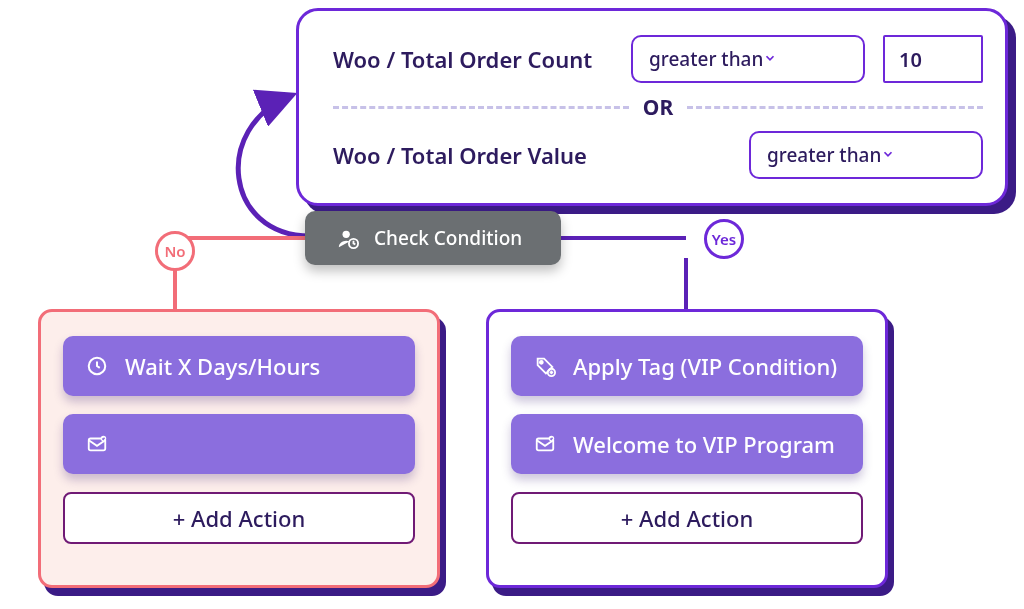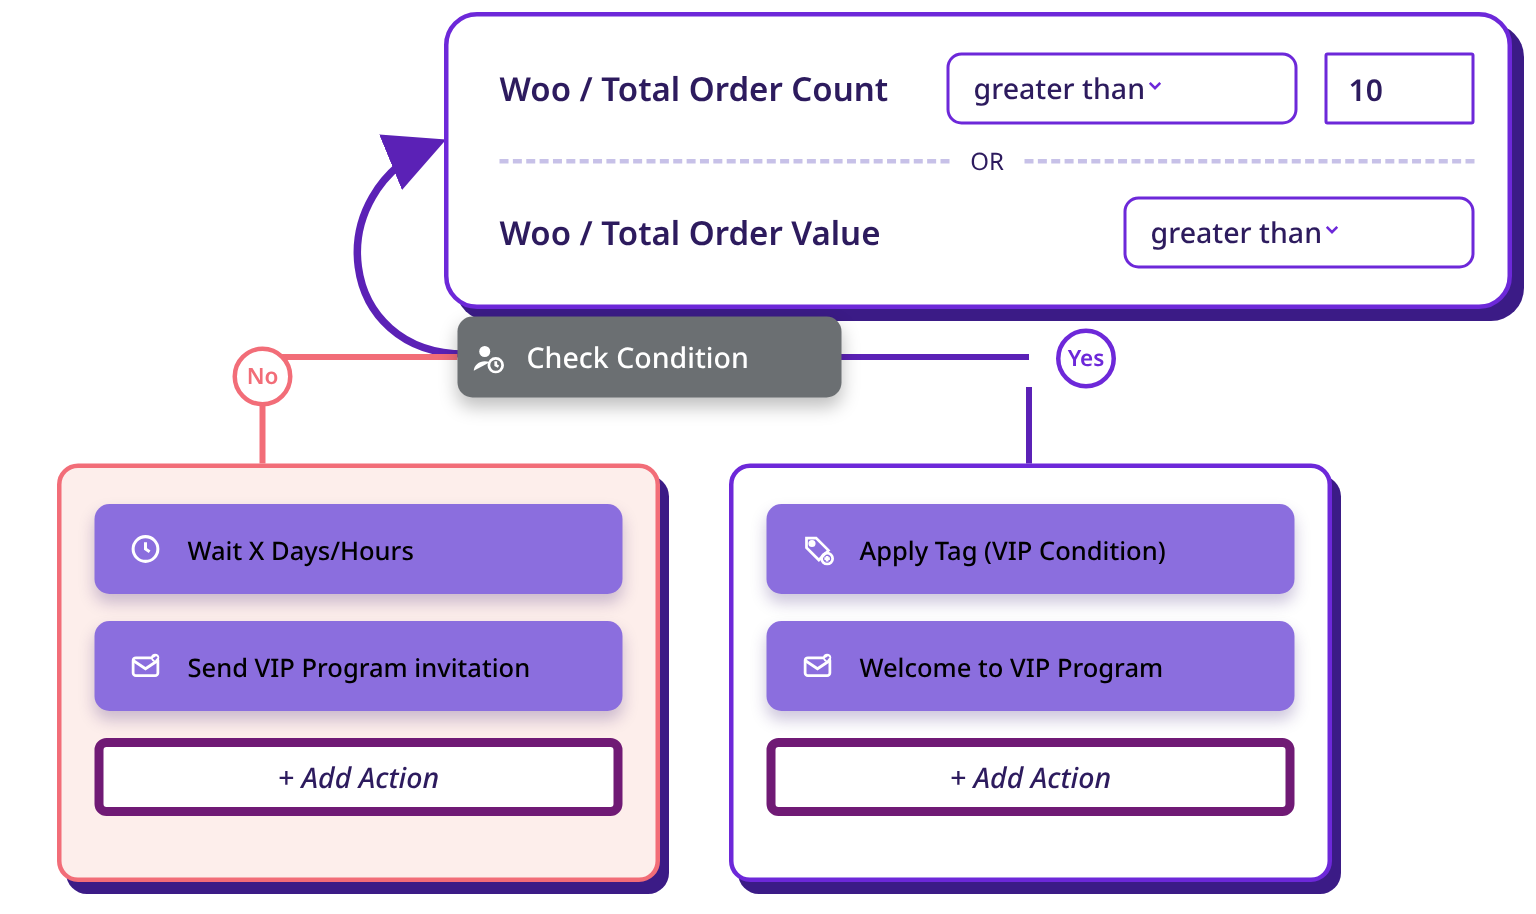--- a/index.html
+++ b/index.html
@@ -34,27 +34,27 @@
     font-size:19px;color:var(--text-dark);font-weight:500;background:#fff;cursor:pointer;
   }
   .cond-select .chev{color:var(--purple-border);font-size:14px}
   .cond-value{
     width:100px;height:48px;border:2px solid var(--purple-border);border-radius:2px;
     display:flex;align-items:center;padding:0 14px;font-size:20px;font-weight:600;
     color:var(--text-dark);background:#fff;
   }
   .or-row{display:flex;align-items:center;gap:14px;height:36px}
   .or-dash{flex:1;border-top:3px dashed #c7c1e8}
-  .or-text{font-size:16px;font-weight:400;color:var(--text-dark)}
+  .or-text{font-size:21px;font-weight:700;color:var(--text-dark)}
 
   
   .center-node{
     position:absolute;left:305px;top:211px;width:256px;height:54px;
     background:var(--gray-node);border-radius:10px;
-    display:flex;align-items:center;gap:14px;padding:0 8px;
+    display:flex;align-items:center;gap:14px;padding:0 31px;
     color:#fff;font-size:19px;font-weight:500;
     box-shadow:0 6px 12px rgba(0,0,0,.25);
   }
 
   
   .badge{
     position:absolute;width:40px;height:40px;border-radius:50%;background:#fff;
     display:flex;align-items:center;justify-content:center;
     font-size:15px;font-weight:600;
     border:3px solid;
@@ -68,28 +68,28 @@
     position:absolute;width:402px;height:279px;border-radius:14px;
     padding:24px 22px 18px;display:flex;flex-direction:column;gap:18px;
     box-shadow:6px 8px 0 0 #3b1b86;
   }
   .branch-no{left:38px;top:309px;background:var(--no-bg);border:3px solid var(--no-border)}
   .branch-yes{left:486px;top:309px;background:var(--yes-bg);border:3px solid var(--purple-border)}
 
   .action-btn{
     height:60px;border-radius:10px;background:var(--purple-light);
     display:flex;align-items:center;gap:16px;padding:0 22px;
-    color:#000000;font-size:17px;font-weight:500;
+    color:#ffffff;font-size:22px;font-weight:500;
     box-shadow:0 6px 10px rgba(60,30,120,.25);
     cursor:pointer;
   }
   .add-action{
-    height:52px;border:6px solid #701a75;border-radius:8px;background:#fff;
+    height:52px;border:2px solid #701a75;border-radius:8px;background:#fff;
     display:flex;align-items:center;justify-content:center;
-    font-size:19px;font-weight:500;color:var(--text-dark);cursor:pointer;font-style:italic;
+    font-size:22px;font-weight:500;color:var(--text-dark);cursor:pointer;
   }
 
   .ic{width:24px;height:24px;flex:0 0 24px;display:inline-flex;align-items:center;justify-content:center}
 </style>
 </head>
 <body>
 
 <svg class="connectors">
 
   <defs>
@@ -166,21 +166,20 @@
   </div>
   <div class="action-btn">
     <span class="ic">
       <svg viewBox="0 0 24 24" width="22" height="22" fill="none" stroke="#fff" stroke-width="2">
           <rect x="3" y="6" width="18" height="13" rx="2"></rect>
           <path d="M3 8l9 6 9-6"></path>
           <circle cx="19" cy="6" r="3" fill="#fff" stroke="none"></circle>
           <path d="M17.8 6l1 1 1.4-1.8" stroke="#8b6ede" stroke-width="1.6"></path>
         </svg>
     </span>
-    <span>Send VIP Program invitation</span>
   </div>
   <div class="add-action">+ Add Action</div>
 </div>
 
 <div class="branch branch-yes">
   <div class="action-btn">
     <span class="ic">
       <svg viewBox="0 0 24 24" width="22" height="22" fill="none" stroke="#fff" stroke-width="2">
           <path d="M20 13l-7 7-9-9V4h7z"></path>
           <circle cx="8" cy="8" r="1.6" fill="#fff"></circle>

